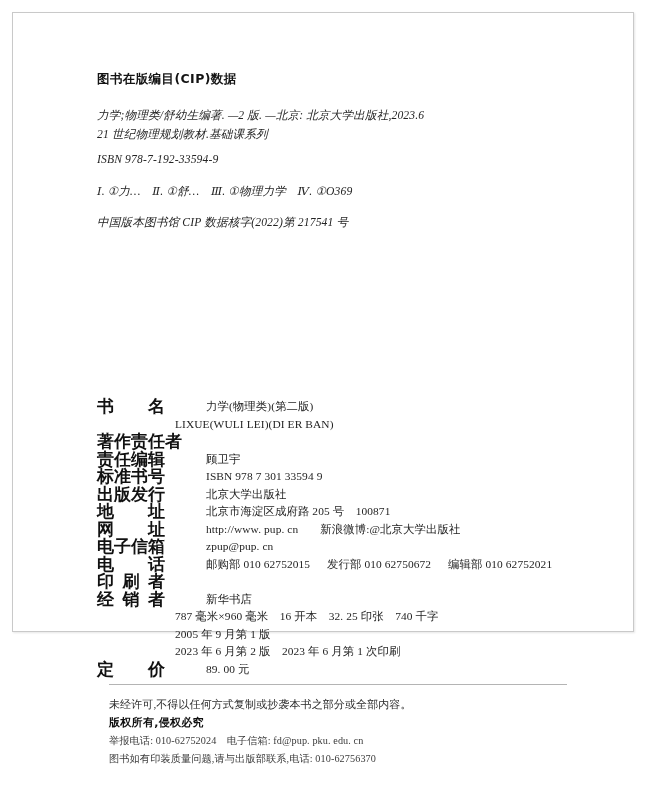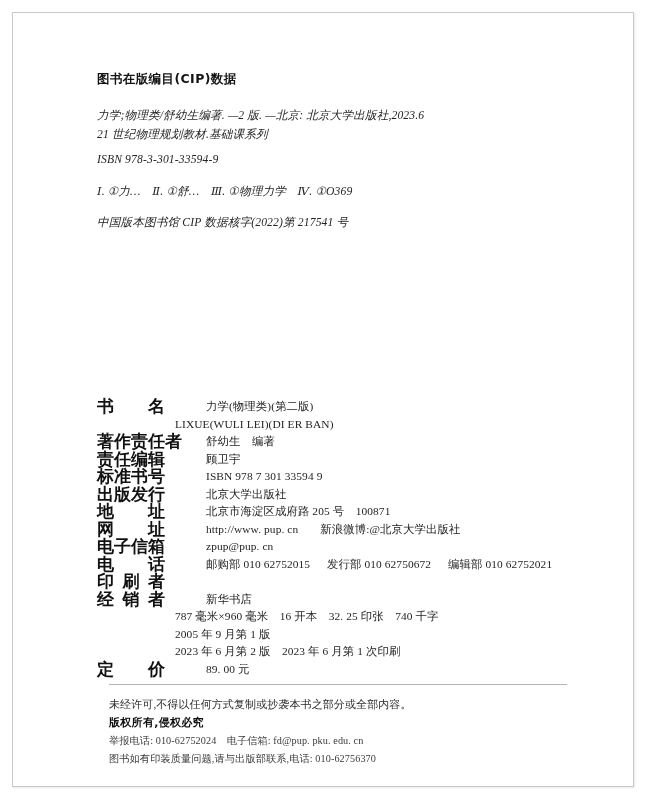--- a/index.html
+++ b/index.html
@@ -15,21 +15,21 @@
     font-family: "Liberation Serif", "DejaVu Serif", serif;
     color: #1a1a1a;
   }
 
   
   #page-sheet {
     position: absolute;
     left: 12px;
     top: 12px;
     width: 622px;
-    height: 775px;
+    height: 620px;
     background: #ffffff;
     border: 1px solid #c9c9c9;
     box-sizing: border-box;
     box-shadow: 1px 1px 2px rgba(0,0,0,0.10);
   }
 
   
   #cip-block {
     position: absolute;
     left: 84px;
@@ -143,38 +143,37 @@
 </head>
 <body>
 
 <div id="page-sheet">
 
   <div id="cip-block">
     <div class="cip-heading">图书在版编目(CIP)数据</div>
     <div class="cip-line">力学;物理类/舒幼生编著. —2 版. —北京: 北京大学出版社,2023.6</div>
     <div class="cip-line">21 世纪物理规划教材.基础课系列</div>
     <div class="cip-gap-sm"></div>
-    <div class="cip-line">ISBN 978-3-301-33594-9</div>
+    <div class="cip-line">ISBN 978-7-192-33594-9</div>
     <div class="cip-gap-md"></div>
     <div class="cip-line">Ⅰ. ①力…　Ⅱ. ①舒…　Ⅲ. ①物理力学　Ⅳ. ①O369</div>
     <div class="cip-gap-md"></div>
     <div class="cip-line">中国版本图书馆 CIP 数据核字(2022)第 217541 号</div>
   </div>
 
   <div id="colophon">
 
     <div class="col-row">
       <div class="col-label">书名</div>
       <div class="col-value">力学(物理类)(第二版)</div>
     </div>
     <div class="col-cont roman">LIXUE(WULI LEI)(DI ER BAN)</div>
 
     <div class="col-row">
       <div class="col-label">著作责任者</div>
-      <div class="col-value">舒幼生　编著</div>
     </div>
 
     <div class="col-row">
       <div class="col-label">责任编辑</div>
       <div class="col-value">顾卫宇</div>
     </div>
 
     <div class="col-row">
       <div class="col-label">标准书号</div>
       <div class="col-value">ISBN 978 7 301 33594 9</div>

